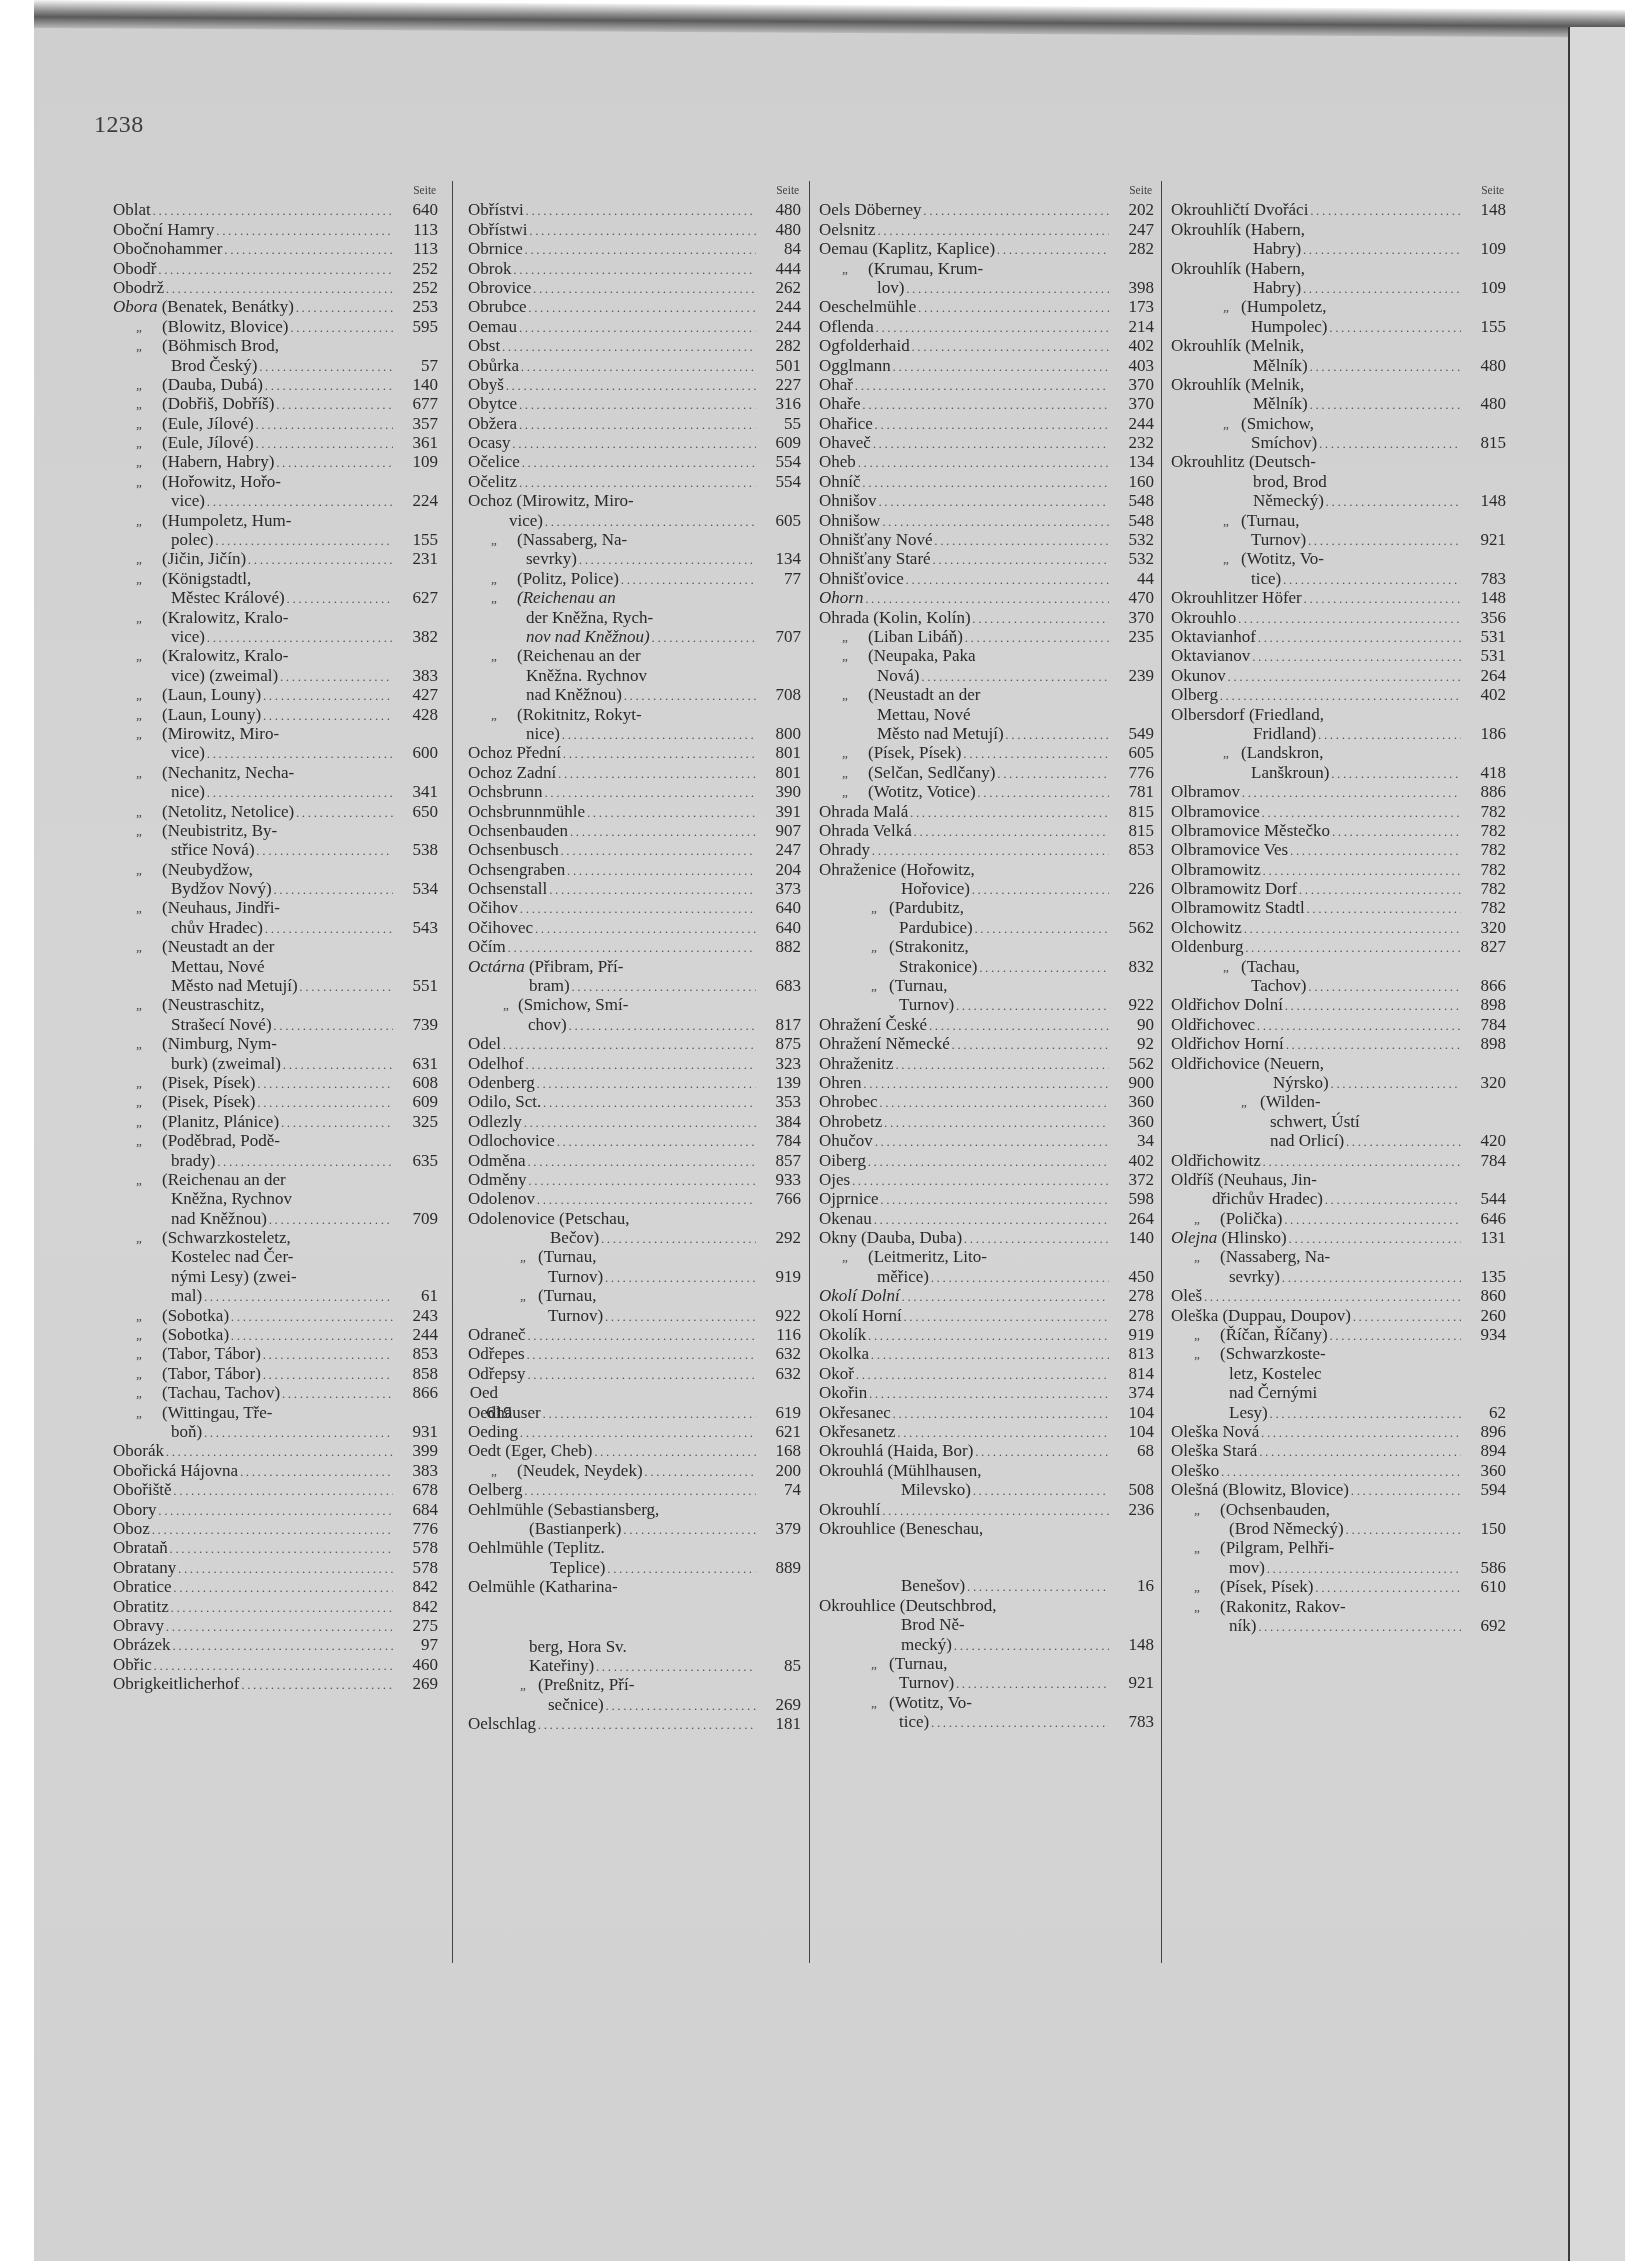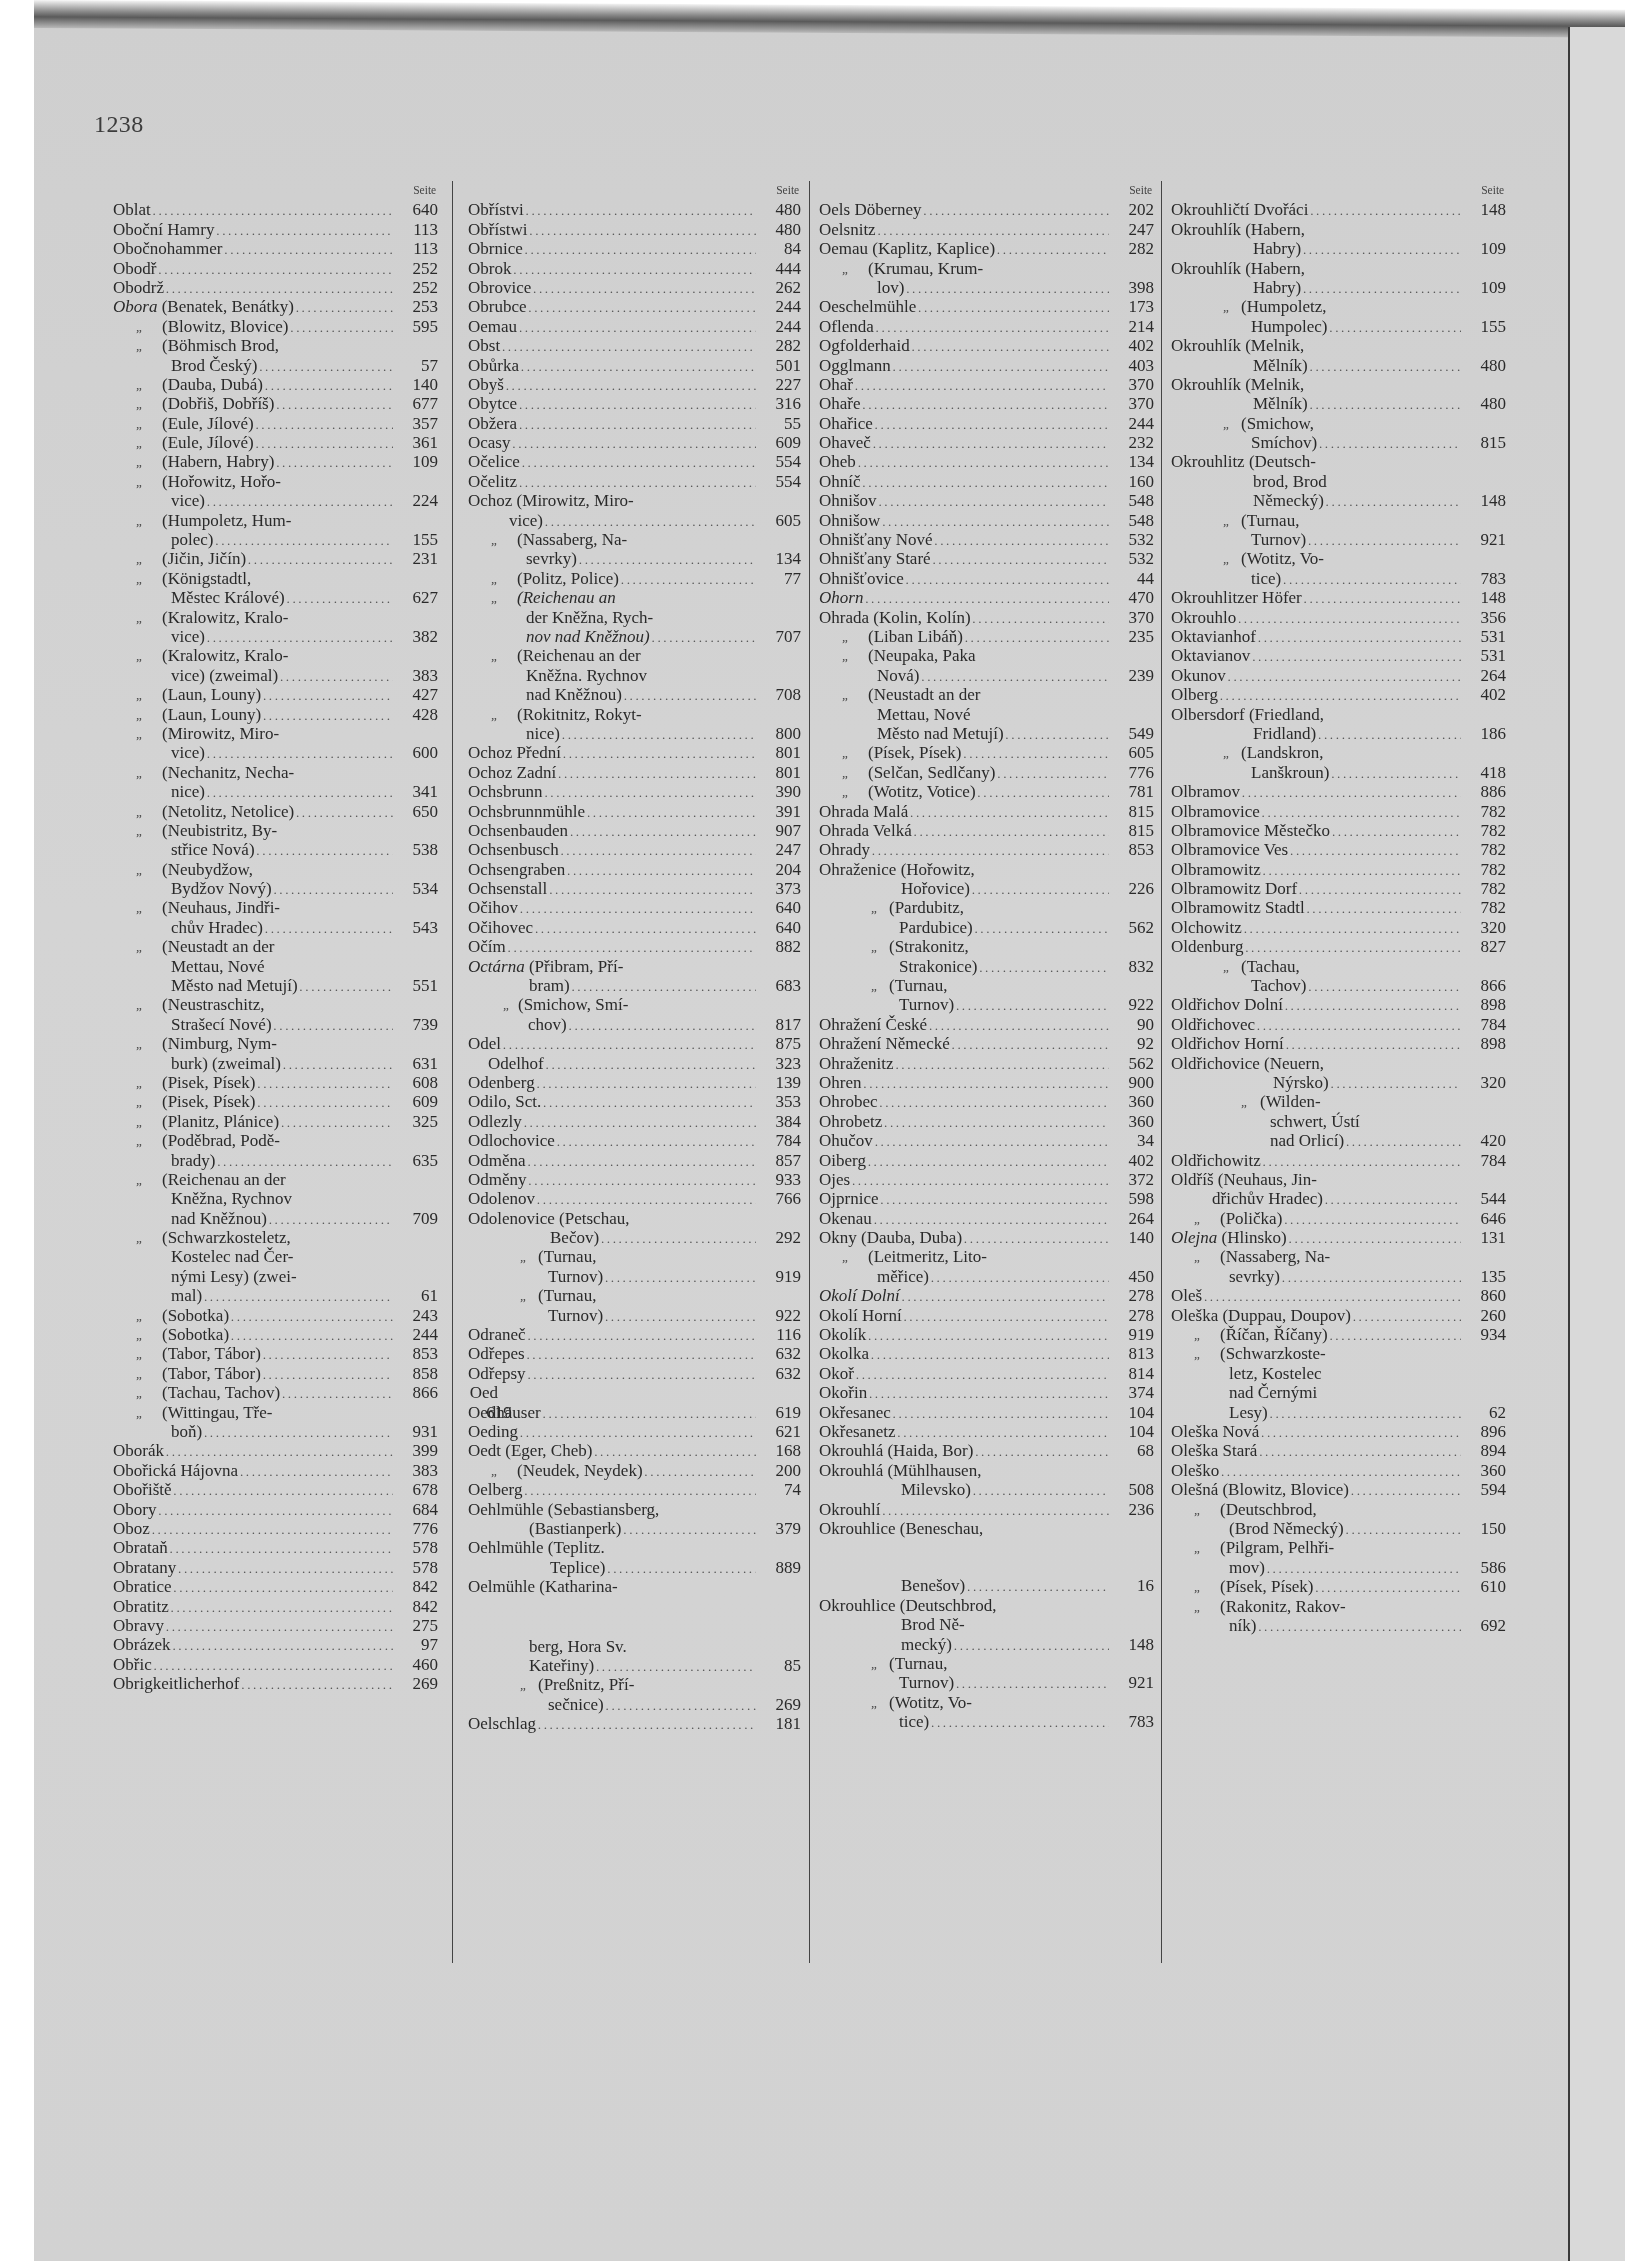--- a/index.html
+++ b/index.html
@@ -827,21 +827,21 @@
       </div>
     </div>
     <div class="entry">
       <div class="line" style="padding-left: 0px;">
         <span class="txt">Odel</span>
         <span class="dots"></span>
         <span class="num">875</span>
       </div>
     </div>
     <div class="entry">
-      <div class="line" style="padding-left: 0px; margin-left: 20px;">
+      <div class="line" style="padding-left: 0px;">
         <span class="txt">Odelhof</span>
         <span class="dots"></span>
         <span class="num">323</span>
       </div>
     </div>
     <div class="entry">
       <div class="line" style="padding-left: 0px;">
         <span class="txt">Odenberg</span>
         <span class="dots"></span>
         <span class="num">139</span>
@@ -1926,21 +1926,21 @@
     <div class="entry">
       <div class="line" style="padding-left: 0px;">
         <span class="txt">Olešná (Blowitz, Blovice)</span>
         <span class="dots"></span>
         <span class="num">594</span>
       </div>
     </div>
     <div class="entry">
       <span class="ditto" style="left: 23px;">„</span>
       <div class="line" style="padding-left: 49px;">
-        <span class="txt">(Deutschbrod,</span>
+        <span class="txt">(Ochsenbauden,</span>
       </div>
       <div class="line" style="padding-left: 58px;">
         <span class="txt">(Brod Německý)</span>
         <span class="dots"></span>
         <span class="num">150</span>
       </div>
     </div>
     <div class="entry">
       <span class="ditto" style="left: 23px;">„</span>
       <div class="line" style="padding-left: 49px;">

